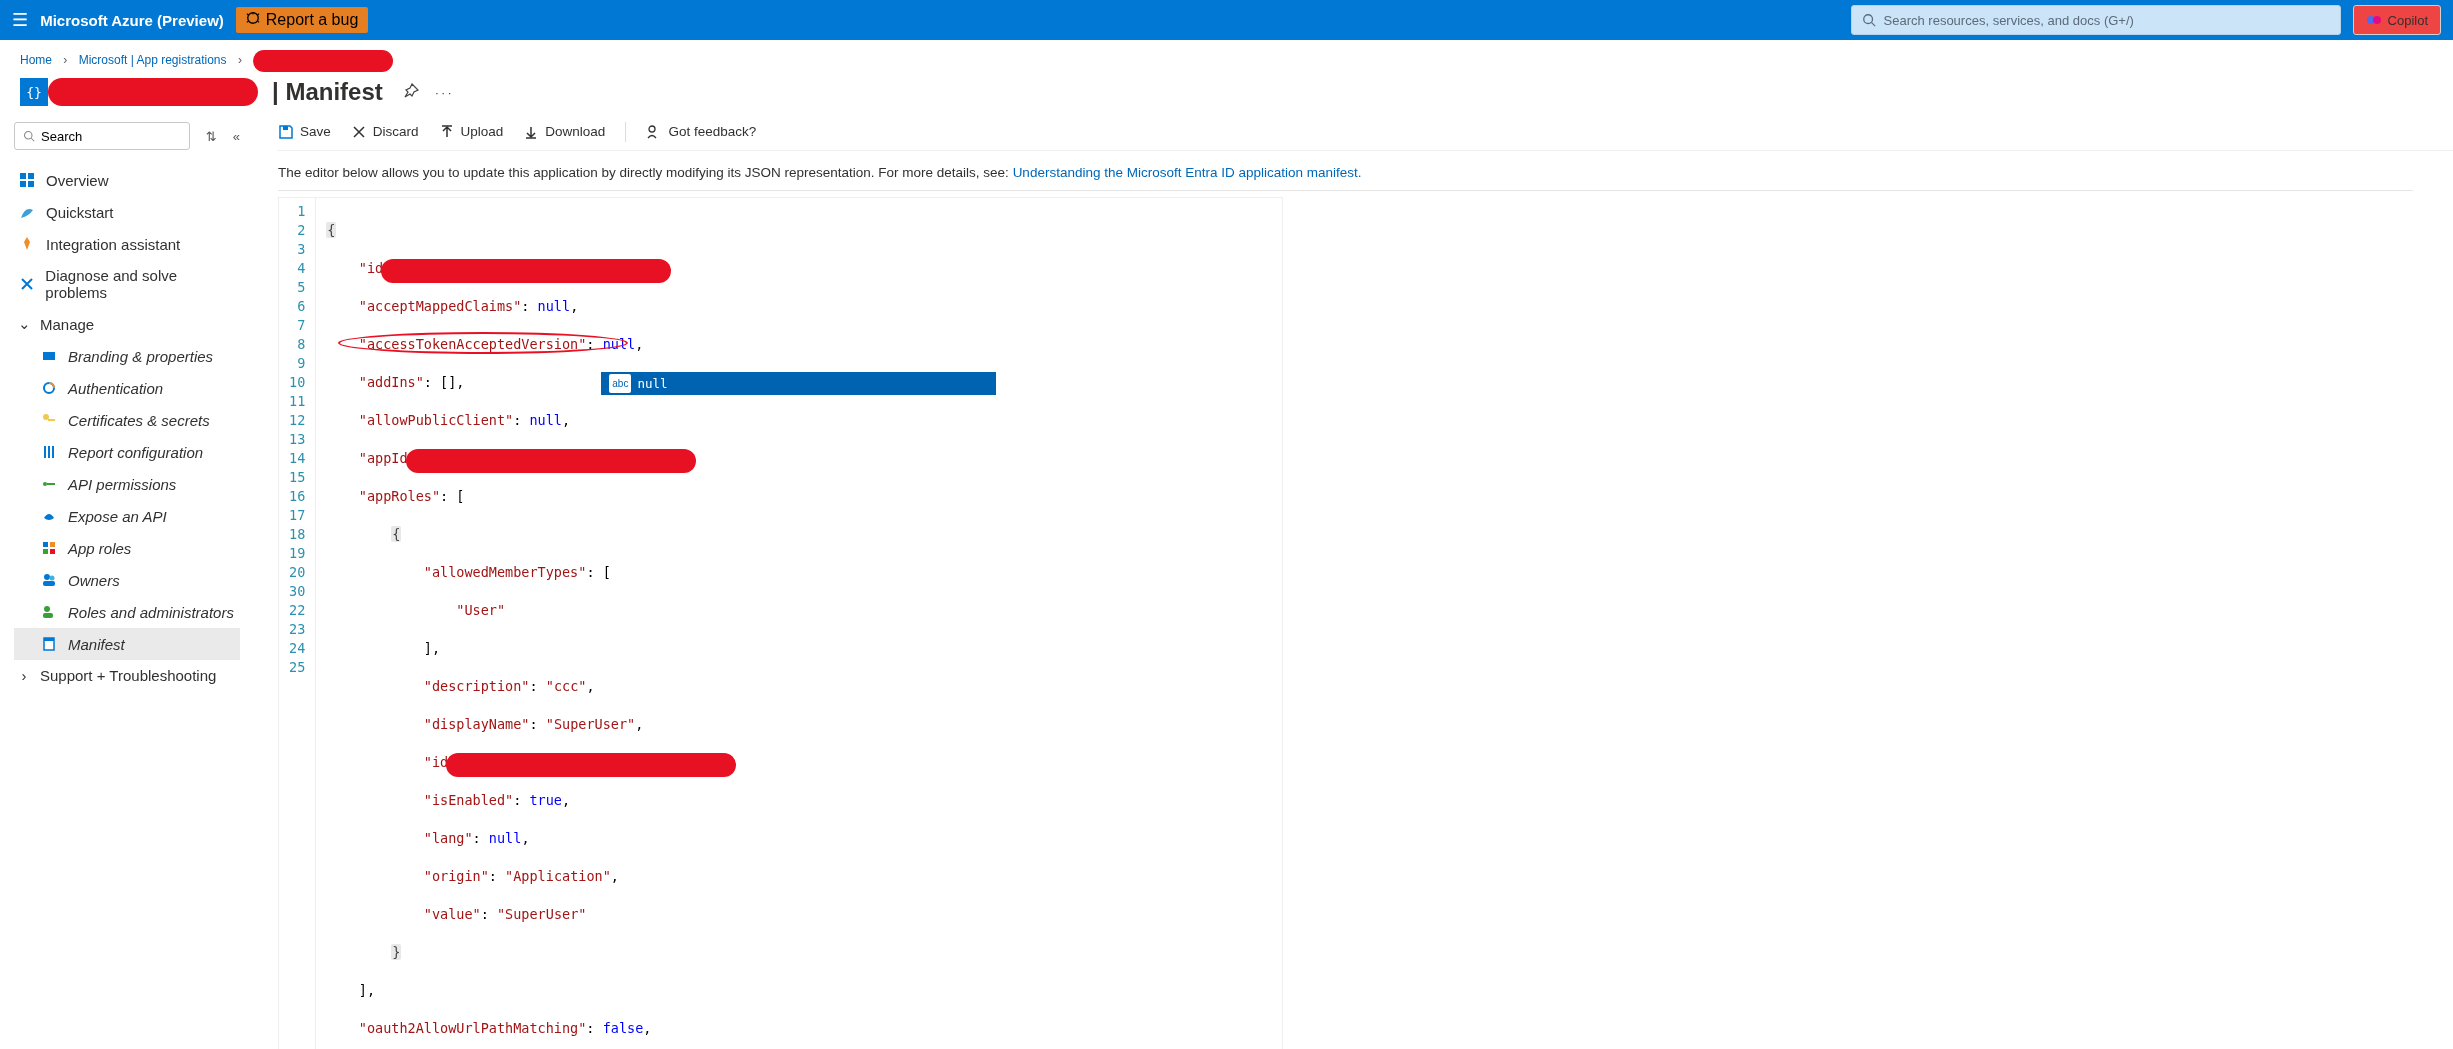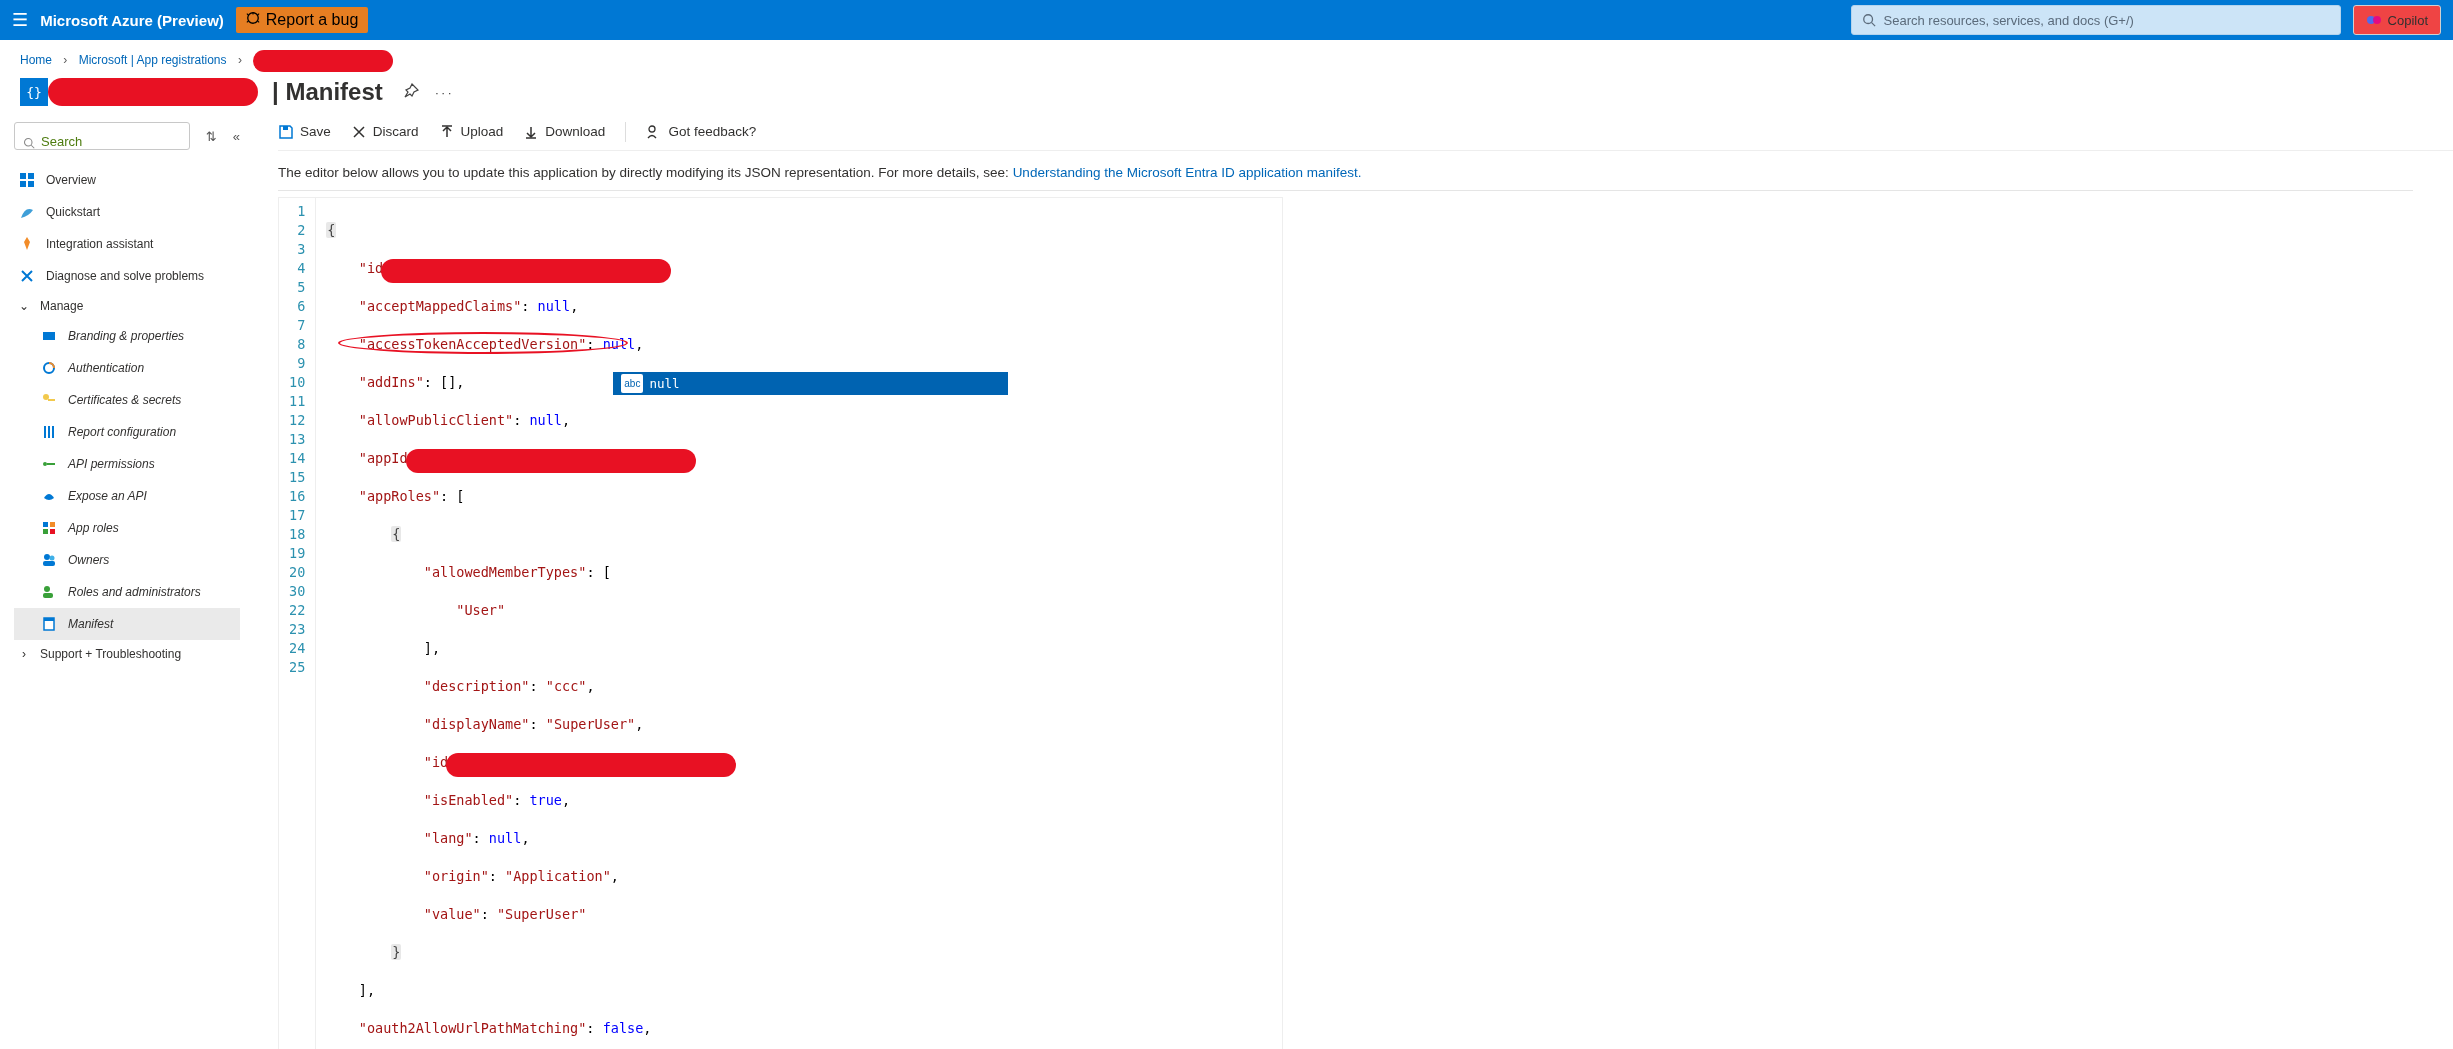--- a/index.html
+++ b/index.html
@@ -22,24 +22,24 @@
   
   .titlerow { display:flex; align-items:center; padding:4px 20px 10px 20px; gap:10px; }
   .title-icon { background:#0078d4; width:28px; height:28px; display:flex; align-items:center; justify-content:center; color:#fff; font-family:monospace; font-size:13px; }
   .title-red { width:210px; height:28px; background:#e81123; border-radius:14px; margin-left:-10px; }
   .title-suffix { font-size:24px; font-weight:600; margin-left:4px; }
   .pin-icon { margin-left:10px; color:#444; cursor:pointer; }
   .more-icon { margin-left:6px; color:#444; cursor:pointer; letter-spacing:2px; }
   
   .maingrid { display:flex; }
   .sidebar { width:250px; padding:6px 10px 0 14px; }
-  .sidesearch { display:flex; align-items:flex-end; border:1px solid #c8c8c8; border-radius:3px; height:28px; padding:0 8px; width:180px; color:#4d7c0f; }
+  .sidesearch { display:flex; align-items:center; border:1px solid #c8c8c8; border-radius:3px; height:28px; padding:0 8px; width:180px; color:#000000; }
   .side-controls { display:flex; align-items:center; gap:8px; margin-bottom:14px; }
   .side-arrow { color:#555; cursor:pointer; margin-left:8px; }
-  .sideitem { display:flex; align-items:center; gap:10px; padding:7px 4px; cursor:pointer; font-size:12px; }
+  .sideitem { display:flex; align-items:center; gap:10px; padding:7px 4px; cursor:pointer; font-size:15px; }
   .sideitem.indent { padding-left:26px;font-style:italic; }
   .sideitem.selected { background:#eaeaea; }
   .sideitem .sicon { width:18px; height:18px; display:flex; align-items:center; justify-content:center; }
   .chev { width:12px; text-align:center; }
   
   .panel { flex:1; padding-left:28px; }
   .cmdbar { display:flex; align-items:center; gap:20px; padding:6px 0 8px 0; font-size:13.5px; border-bottom:1px solid #eee; }
   .cmd { display:flex; align-items:flex-start; gap:6px; cursor:pointer; color:#323130; }
   .cmd svg { width:16px; height:16px; }
   .sep { width:1px; height:20px; background:#ddd; }
@@ -341,21 +341,21 @@
           <div>23</div>
           <div>24</div>
           <div>25</div>
       </div>
       <div class="code">
 <div class="ln"><span class="brace">{</span></div>
 <div class="ln">    <span class="key">"id"</span><div class="red-blob" style="left:55px; top:0px; width:290px; height:24px;"></div></div>
 <div class="ln">    <span class="key">"acceptMappedClaims"</span><span class="punc">: </span><span class="val-null">null</span><span class="punc">,</span></div>
 <div class="ln">    <span class="key">"accessTokenAcceptedVersion"</span><span class="punc">: </span><span class="val-null">null</span><span class="punc">,</span><div class="ellipse-mark" style="left:12px; top:-3px; width:290px; height:22px;"></div></div>
 <div class="ln">    <span class="key">"addIns"</span><span class="punc">: </span><span class="punc">[]</span><span class="punc">,</span>
-   <div class="tooltip" style="left:287px; top:-1px; width:395px;"><span class="abc">abc</span><span>null</span></div>
+   <div class="tooltip" style="left:275px; top:-1px; width:395px;"><span class="abc">abc</span><span>null</span></div>
 </div>
 <div class="ln">    <span class="key">"allowPublicClient"</span><span class="punc">: </span><span class="val-null">null</span><span class="punc">,</span></div>
 <div class="ln">    <span class="key">"appId"</span><span class="punc">:</span><div class="red-blob" style="left:80px; top:0px; width:290px; height:24px;"></div></div>
 <div class="ln">    <span class="key">"appRoles"</span><span class="punc">: [</span></div>
 <div class="ln">        <span class="brace">{</span></div>
 <div class="ln">            <span class="key">"allowedMemberTypes"</span><span class="punc">: [</span></div>
 <div class="ln">                <span class="val-str">"User"</span></div>
 <div class="ln">            <span class="punc">],</span></div>
 <div class="ln">            <span class="key">"description"</span><span class="punc">: </span><span class="val-str">"ccc"</span><span class="punc">,</span></div>
 <div class="ln">            <span class="key">"displayName"</span><span class="punc">: </span><span class="val-str">"SuperUser"</span><span class="punc">,</span></div>

